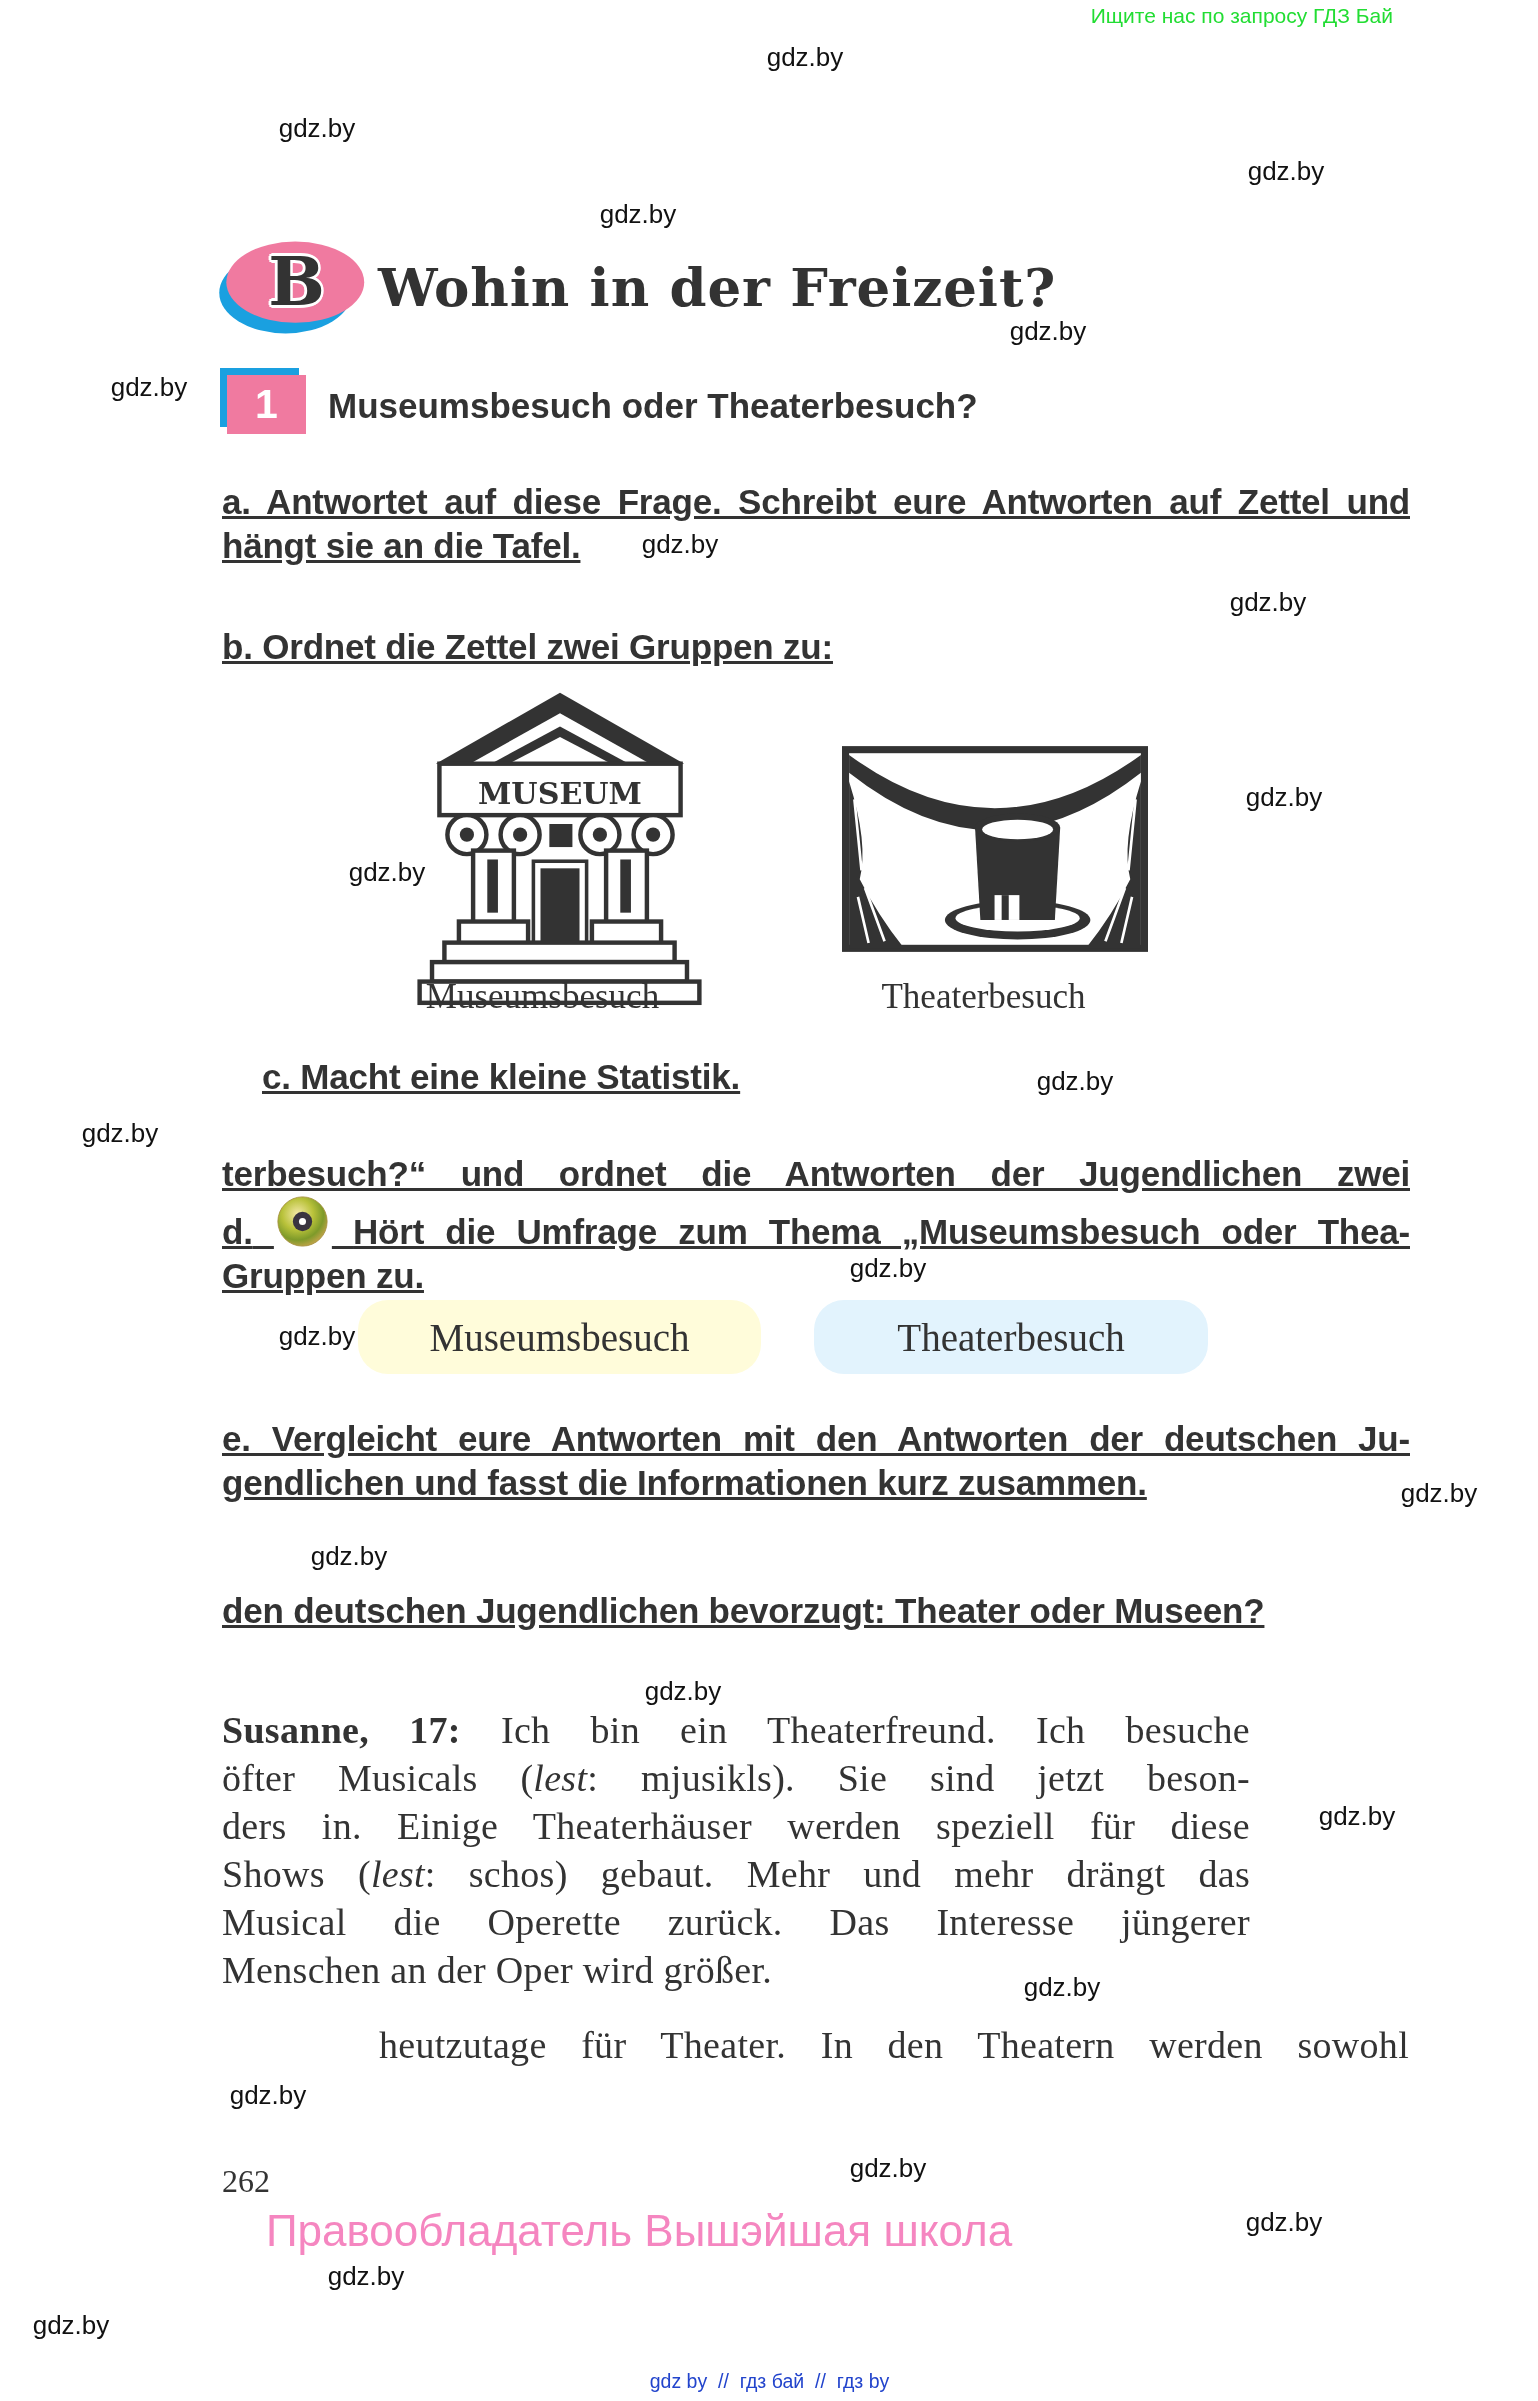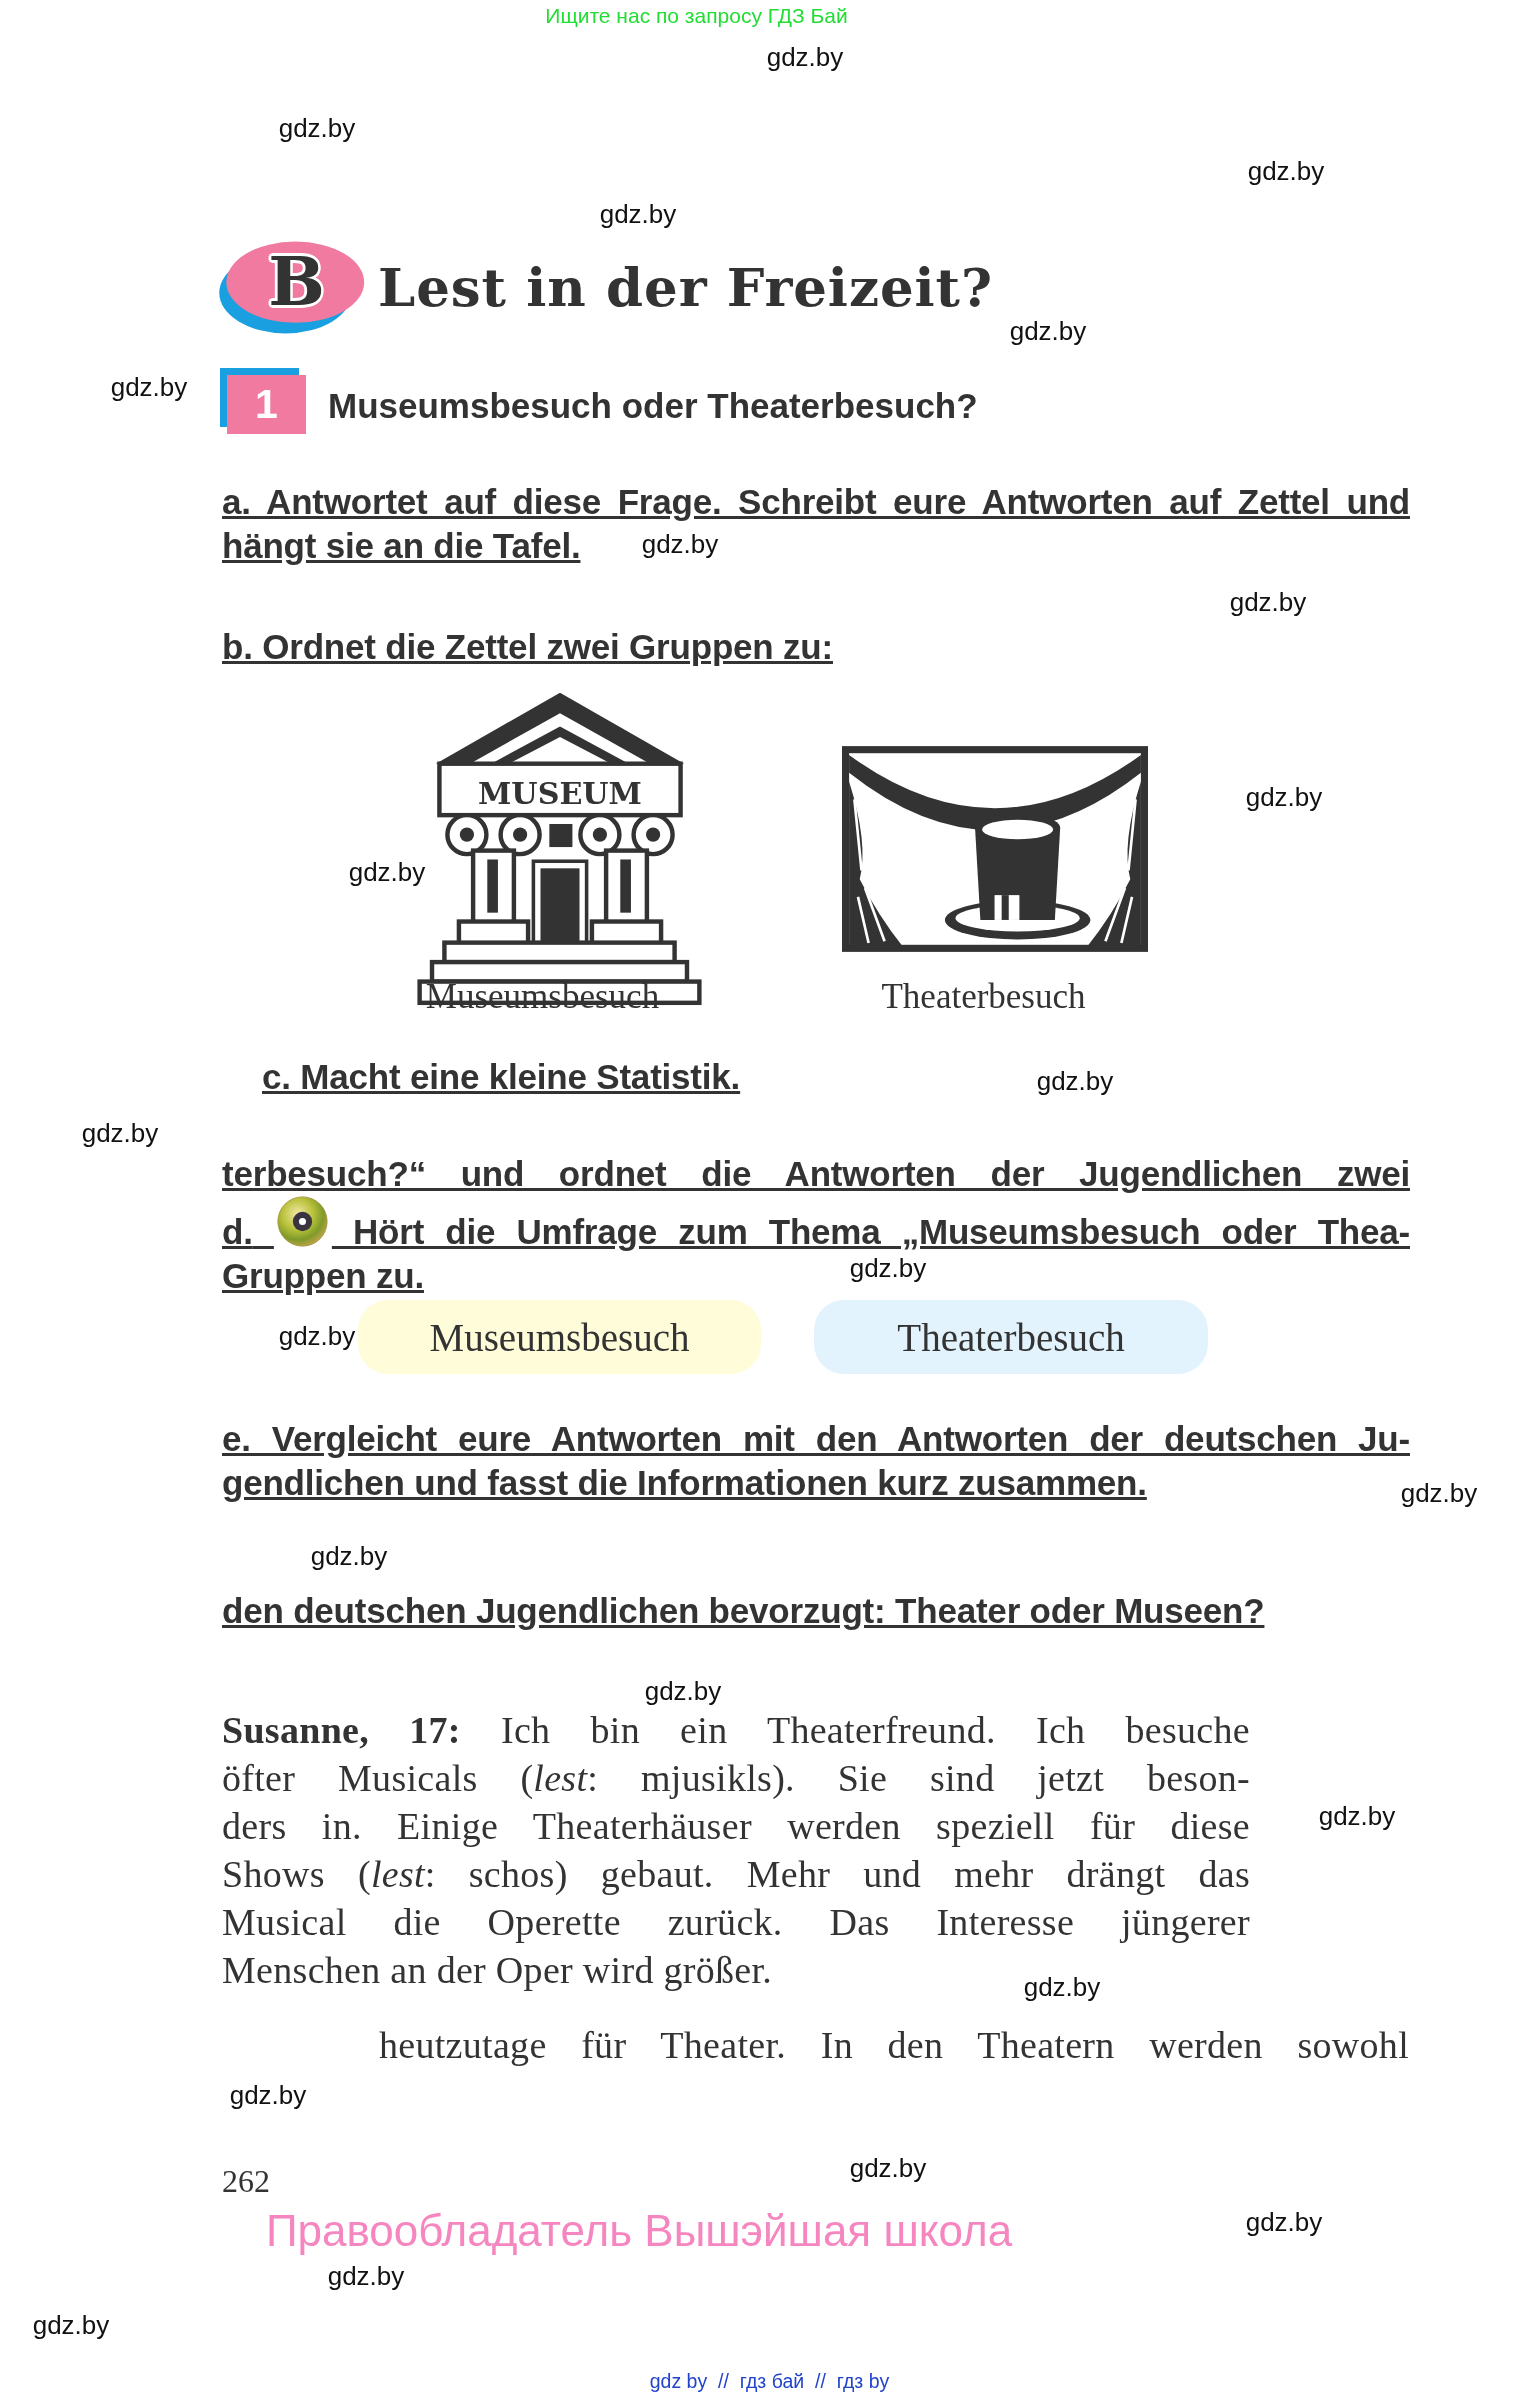--- a/index.html
+++ b/index.html
@@ -1,19 +1,19 @@
 <!DOCTYPE html>
 <html style="font-size:14px"><head>
 <meta charset="utf-8">
 <style>
   html, body { margin:0; padding:0; background:#ffffff; }
   body { width:1539px; height:2401px; position:relative; overflow:hidden; color:#333333; }
   .abs { position:absolute; }
   .wm { position:absolute; font-family:"Liberation Sans", sans-serif; font-size:26px; color:#111; transform:translate(-50%,-50%); white-space:nowrap; }
-  .top-banner { position:absolute; top:3.5px; left:0; width:1393px; text-align:center; font-family:"Liberation Sans", sans-serif; font-size:21px; color:#22dd33; }
+  .top-banner { position:absolute; top:3.5px; left:0; width:1393px; text-align:right; font-family:"Liberation Sans", sans-serif; font-size:21px; color:#22dd33; }
   .sans-b { font-family:"Liberation Sans", sans-serif; font-weight:bold; color:#333; }
   .serif { font-family:"DejaVu Serif", "Liberation Serif", serif; color:#333; }
   .task { position:absolute; left:222px; width:1188px; font-size:35px; line-height:44px; letter-spacing:-0.2px;text-decoration:underline; }
   .reading { position:absolute; font-family:"Liberation Serif", serif; font-size:38px; line-height:48px; color:#333; text-align:justify; text-align-last:justify; letter-spacing:0.3px; }
   .reading .name { font-weight:bold; }
   .line { display:block; text-align:justify; text-align-last:justify; white-space:nowrap; }
   .pill { position:absolute; height:74px; border-radius:30px; display:flex; align-items:center; justify-content:center; font-family:"Liberation Serif", serif; font-size:39px; color:#333; }
   .caption { position:absolute; font-family:"Liberation Serif", serif; font-size:35px; color:#333; text-align:center; }
 </style>
 </head>
@@ -47,21 +47,21 @@
 <div class="wm" style="left:71px;top:2325px">gdz.by</div>
 
 <div class="abs" style="left:218px;top:238px;width:151px;height:99px;">
   <svg width="151" height="99" viewBox="0 0 170 112">
     <ellipse cx="76" cy="62" rx="75" ry="46" fill="#1AA0E0"></ellipse>
     <ellipse cx="87" cy="50" rx="78" ry="46" fill="#F07AA0"></ellipse>
   </svg>
   <div class="abs" style="left:43px;top:7px;width:71px;text-align:center;font-family:'DejaVu Serif',serif;font-weight:bold;font-size:67px;line-height:73px;color:#333;-webkit-text-stroke:0;text-shadow:2.7px 0 #fff,-2.7px 0 #fff,0 2.7px #fff,0 -2.7px #fff,1.8px 1.8px #fff,-1.8px -1.8px #fff,1.8px -1.8px #fff,-1.8px 1.8px #fff;">B</div>
 </div>
 
-<div class="abs serif" style="left:378px;top:252px;font-family:'DejaVu Serif',serif;font-weight:bold;font-size:53px;line-height:71px;color:#333;letter-spacing:0.9px;">Lest in der Freizeit?</div>
+<div class="abs serif" style="left:378px;top:252px;font-family:'DejaVu Serif',serif;font-weight:bold;font-size:53px;line-height:71px;color:#333;letter-spacing:0.9px;">Wohin in der Freizeit?</div>
 
 <div class="abs" style="left:220px;top:368px;width:89px;height:66px;">
   <div class="abs" style="left:0;top:0;width:79px;height:59px;background:#1AA0E0;"></div>
   <div class="abs" style="left:7px;top:7px;width:79px;height:59px;background:#F07AA0;display:flex;align-items:center;justify-content:center;">
     <span style="font-family:'Liberation Sans',sans-serif;font-weight:bold;font-size:41px;color:#fff;">1</span>
   </div>
 </div>
 <div class="abs sans-b" style="left:328px;top:383px;font-size:35px;line-height:46px;">Museumsbesuch oder Theaterbesuch?</div>
 
 <div class="task sans-b" style="top:480px;">

